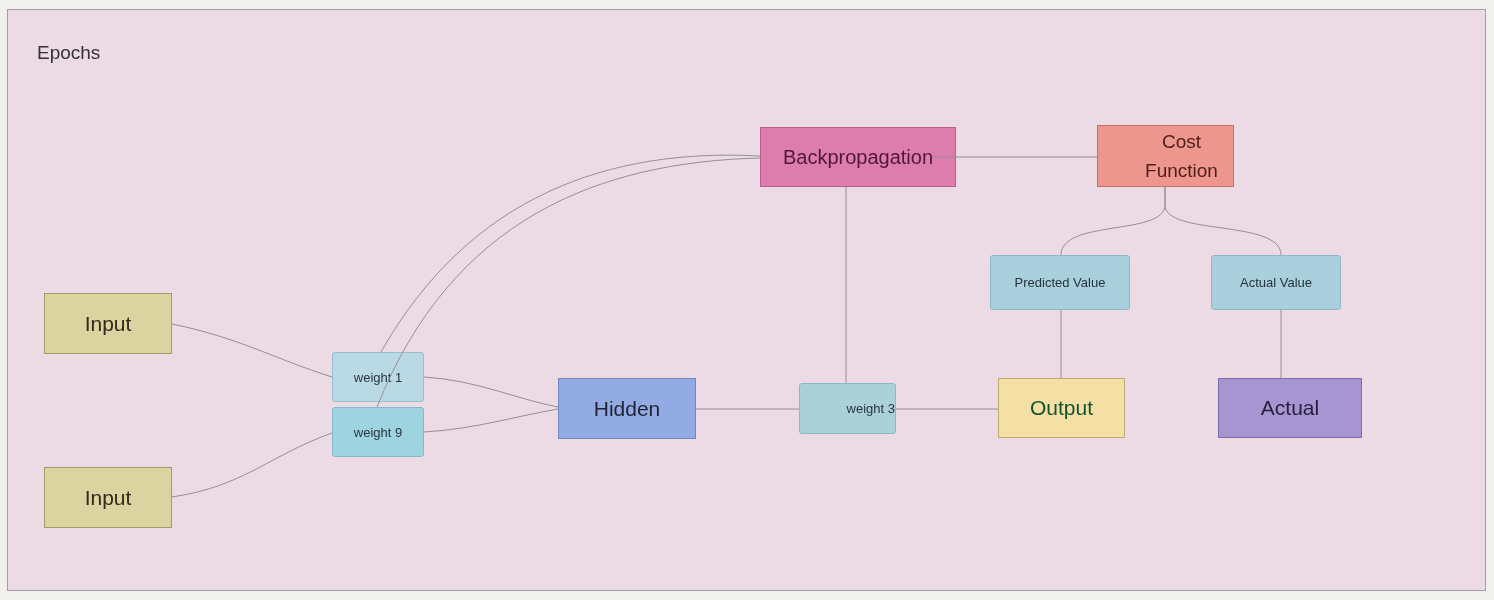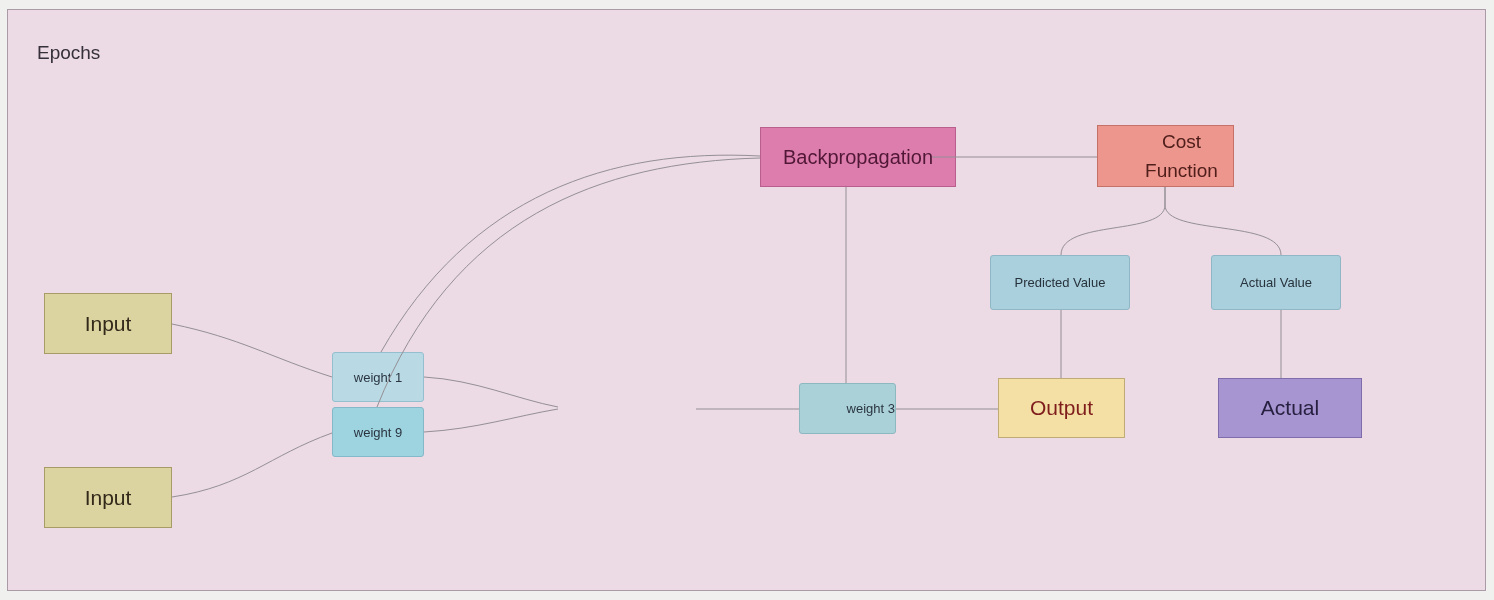--- a/index.html
+++ b/index.html
@@ -65,24 +65,27 @@
     </div>
   <div class="node big" style="left: 44px; top: 467px; width: 128px; height: 61px; background: rgb(219, 211, 160); border-color: rgb(167, 156, 104); color: rgb(51, 41, 26);">
       <span class="label">Input</span>
     </div>
   <div class="node pill" style="left: 332px; top: 352px; width: 92px; height: 50px; background: rgb(185, 217, 229); border-color: rgb(148, 191, 207); color: rgb(42, 53, 64);">
       <span class="label">weight 1</span>
     </div>
   <div class="node pill" style="left: 332px; top: 407px; width: 92px; height: 50px; background: rgb(158, 211, 224); border-color: rgb(131, 185, 200); color: rgb(42, 53, 64);">
       <span class="label">weight 9</span>
     </div>
+  <div class="node big" style="left: 558px; top: 378px; width: 138px; height: 61px; background: rgb(146, 171, 226); border-color: rgb(113, 137, 191); color: rgb(30, 36, 51);">
+      <span class="label">Hidden</span>
+    </div>
   <div class="node pill" style="left: 799px; top: 383px; width: 97px; height: 51px; background: rgb(170, 209, 216); border-color: rgb(140, 184, 192); color: rgb(42, 53, 64); justify-content: flex-end;">
       <span class="label">weight 3</span>
     </div>
-  <div class="node big" style="left: 998px; top: 378px; width: 127px; height: 60px; background: rgb(244, 224, 164); border-color: rgb(192, 170, 118); color: #7f1d1d;">
+  <div class="node big" style="left: 998px; top: 378px; width: 127px; height: 60px; background: rgb(244, 224, 164); border-color: rgb(192, 170, 118); color: #14532d;">
       <span class="label">Output</span>
     </div>
   <div class="node mid" style="left: 760px; top: 127px; width: 196px; height: 60px; background: rgb(221, 125, 173); border-color: rgb(184, 95, 141); color: rgb(81, 23, 54);">
       <span class="label">Backpropagation</span>
     </div>
   <div class="node cost" style="left: 1097px; top: 125px; width: 137px; height: 62px; background: rgb(236, 150, 141); border-color: rgb(196, 113, 104); color: rgb(79, 29, 26); padding-left: 32px;">
       <span class="label">Cost Function</span>
     </div>
   <div class="node pill" style="left: 990px; top: 255px; width: 140px; height: 55px; background: rgb(170, 207, 221); border-color: rgb(143, 183, 198); color: rgb(39, 51, 60);">
       <span class="label">Predicted Value</span>

